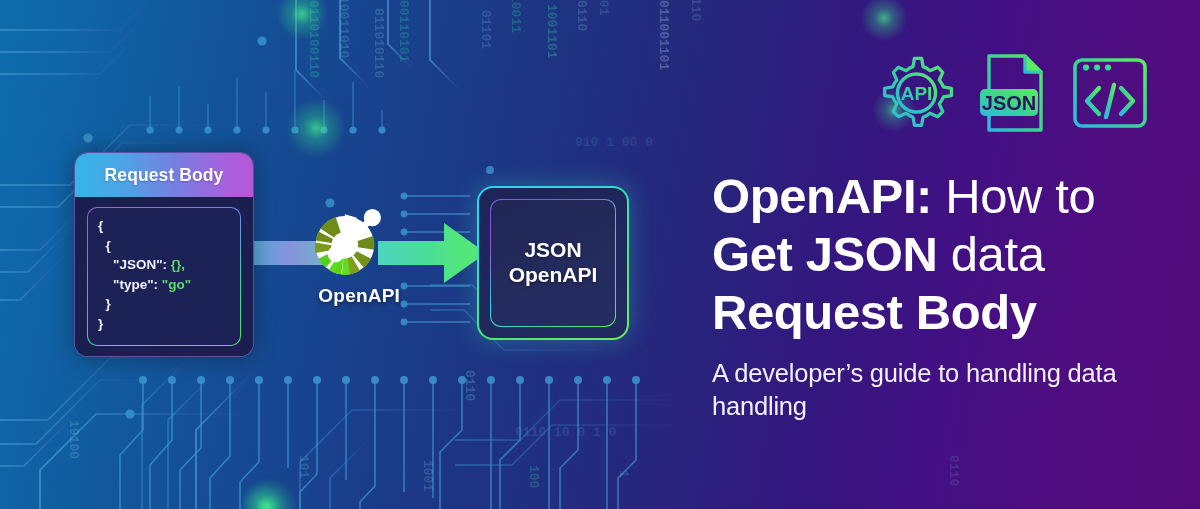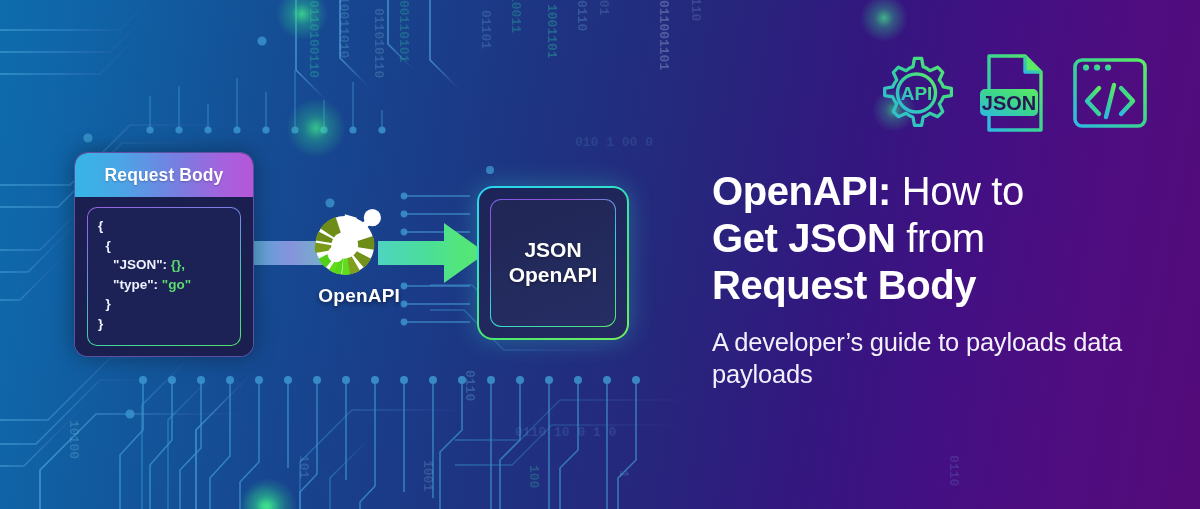--- a/index.html
+++ b/index.html
@@ -145,21 +145,21 @@
   }
 
   
   .icon-row { position:absolute; right:50px; top:52px; display:flex; gap:21px; align-items:center; }
   .icon-row svg { display:block; }
 
   
   .headline { position:absolute; left:712px; top:168px; width:460px; }
   .headline h1 {
     color:#ffffff;
-    font-size:40px;
+    font-size:49px;
     line-height:1.18;
     font-weight:500;
     letter-spacing:-.4px;
   }
   .headline h1 b { font-weight:bold; }
   .headline .sub {
     margin-top:16px;
     color:#f2f0fb;
     font-size:25.5px;
     line-height:1.26;
@@ -487,19 +487,19 @@
         <polyline points="29,35 17,48 29,61"></polyline>
         <polyline points="51,35 63,48 51,61"></polyline>
         <line x1="44" y1="32" x2="36" y2="64"></line>
       </g>
     </svg>
   </div>
 
   <div class="headline">
     <h1>
       <b>OpenAPI:</b><span> How to</span><br>
-      <b>Get JSON</b><span> from</span><br>
+      <b>Get JSON</b><span> data</span><br>
       <b>Request Body</b>
     </h1>
-    <div class="sub">A developer’s guide to payloads data payloads</div>
+    <div class="sub">A developer’s guide to handling data handling</div>
   </div>
 
 </div>
 
 </body></html>

